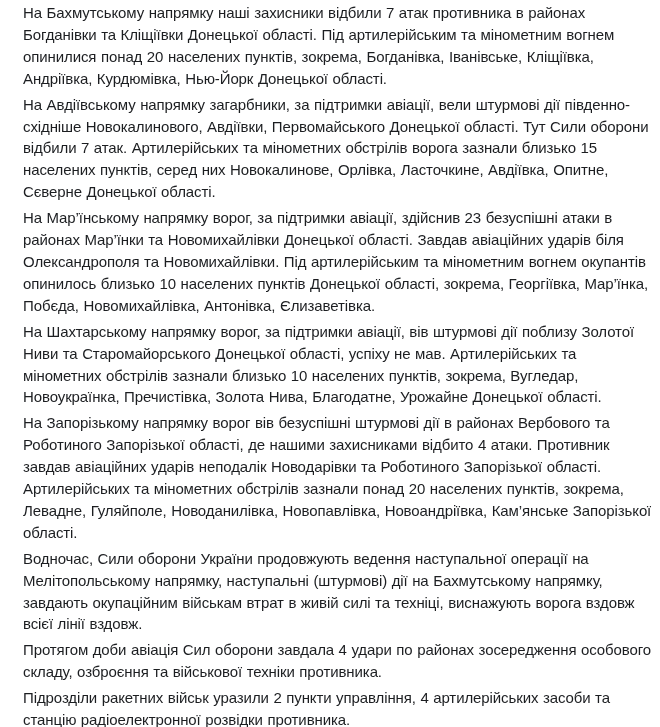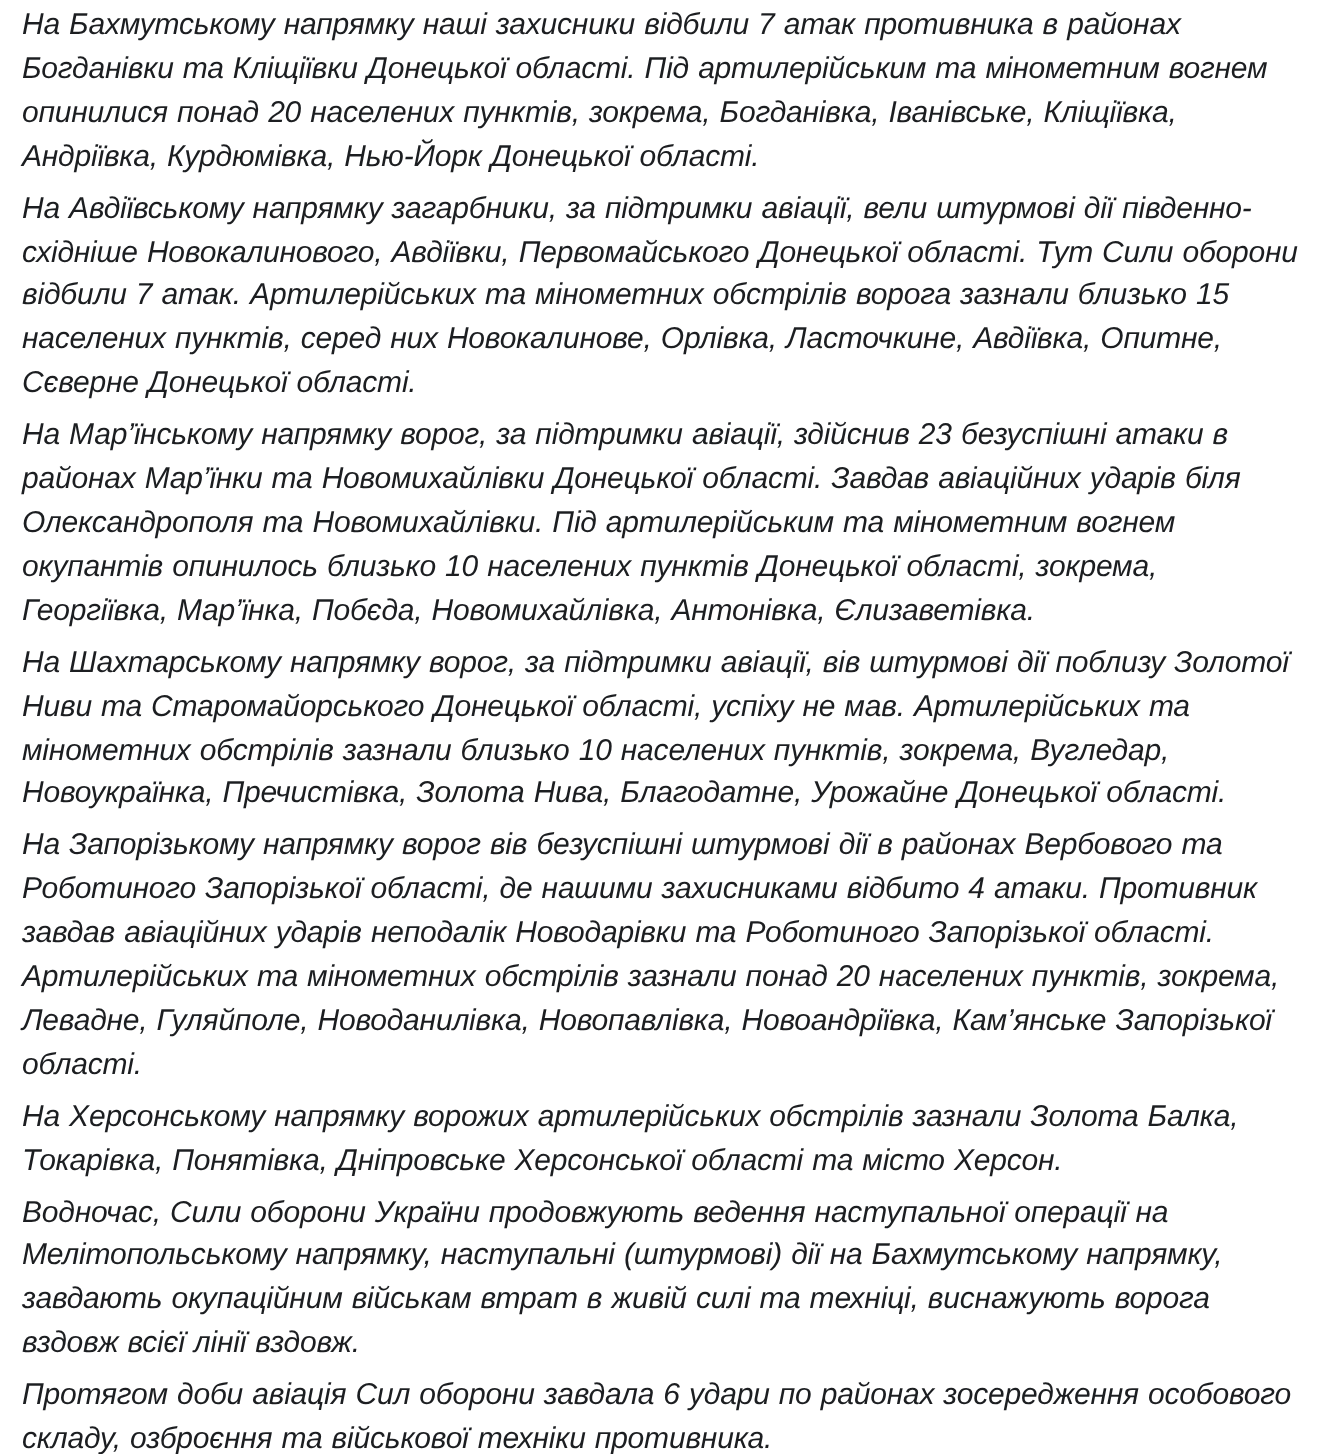--- a/index.html
+++ b/index.html
@@ -18,31 +18,29 @@
     box-sizing: border-box;
     width: 660px;
     padding: 2px 8px 0 7px;
     color: #1c1e21;
     font-size: 15px;
     line-height: 21.9px;
     letter-spacing: -0.1px;
     word-spacing: 0.5px;
   }
   .post-text p {
-    margin: 0 0 4px 4px;
+    margin: 0 0 4px 16px;
     white-space: normal;
-    font-style: italic;
   }
 </style>
 </head>
 <body>
 
 <div class="post-text">
   <p>На Бахмутському напрямку наші захисники відбили 7 атак противника в районах Богданівки та Кліщіївки Донецької області. Під артилерійським та мінометним вогнем опинилися понад 20 населених пунктів, зокрема, Богданівка, Іванівське, Кліщіївка, Андріївка, Курдюмівка, Нью-Йорк Донецької області.</p>
   <p>На Авдіївському напрямку загарбники, за підтримки авіації, вели штурмові дії південно-східніше Новокалинового, Авдіївки, Первомайського Донецької області. Тут Сили оборони відбили 7 атак. Артилерійських та мінометних обстрілів ворога зазнали близько 15 населених пунктів, серед них Новокалинове, Орлівка, Ласточкине, Авдіївка, Опитне, Сєверне Донецької області.</p>
   <p>На Мар’їнському напрямку ворог, за підтримки авіації, здійснив 23 безуспішні атаки в районах Мар’їнки та Новомихайлівки Донецької області. Завдав авіаційних ударів біля Олександрополя та Новомихайлівки. Під артилерійським та мінометним вогнем окупантів опинилось близько 10 населених пунктів Донецької області, зокрема, Георгіївка, Мар’їнка, Побєда, Новомихайлівка, Антонівка, Єлизаветівка.</p>
   <p>На Шахтарському напрямку ворог, за підтримки авіації, вів штурмові дії поблизу Золотої Ниви та Старомайорського Донецької області, успіху не мав. Артилерійських та мінометних обстрілів зазнали близько 10 населених пунктів, зокрема, Вугледар, Новоукраїнка, Пречистівка, Золота Нива, Благодатне, Урожайне Донецької області.</p>
   <p>На Запорізькому напрямку ворог вів безуспішні штурмові дії в районах Вербового та Роботиного Запорізької області, де нашими захисниками відбито 4 атаки. Противник завдав авіаційних ударів неподалік Новодарівки та Роботиного Запорізької області. Артилерійських та мінометних обстрілів зазнали понад 20 населених пунктів, зокрема, Левадне, Гуляйполе, Новоданилівка, Новопавлівка, Новоандріївка, Кам’янське Запорізької області.</p>
-  <p>На Херсонському напрямку ворожих артилерійських обстрілів зазнали Золота Балка, Токарівка, Понятівка, Дніпровське Херсонської області та місто Херсон.</p>
   <p>Водночас, Сили оборони України продовжують ведення наступальної операції на Мелітопольському напрямку, наступальні (штурмові) дії на Бахмутському напрямку, завдають окупаційним військам втрат в живій силі та техніці, виснажують ворога вздовж всієї лінії вздовж.</p>
-  <p>Протягом доби авіація Сил оборони завдала 6 удари по районах зосередження особового складу, озброєння та військової техніки противника.</p>
+  <p>Протягом доби авіація Сил оборони завдала 4 удари по районах зосередження особового складу, озброєння та військової техніки противника.</p>
   <p>Підрозділи ракетних військ уразили 2 пункти управління, 4 артилерійських засоби та станцію радіоелектронної розвідки противника.</p>
 </div>
 
 </body></html>

